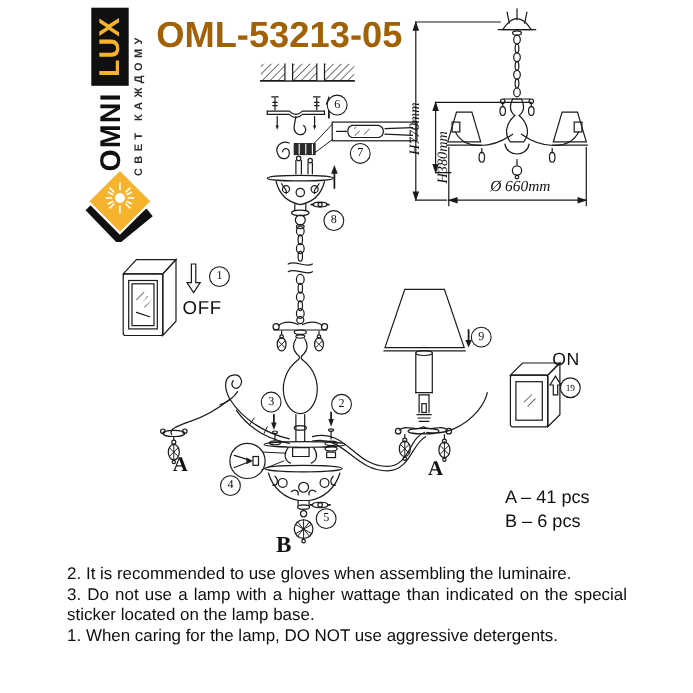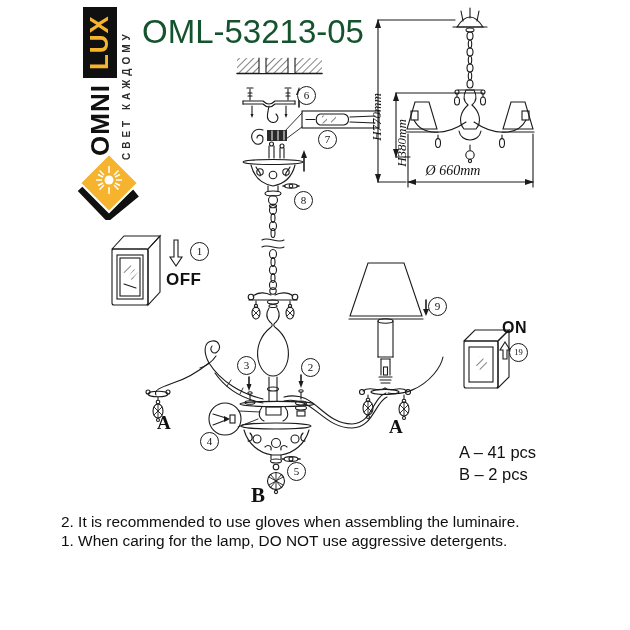--- a/index.html
+++ b/index.html
@@ -11,26 +11,26 @@
     transform:rotate(-90deg);transform-origin:0 0;display:flex;align-items:center;gap:6px;}
   .logo-omni{font-size:26px;font-weight:800;letter-spacing:1px;color:#101010;}
   .logo-lux{background:#101010;color:#F5B32E;font-size:26px;font-weight:800;
     letter-spacing:1px;padding:3px 8px 5px;line-height:1;}
   .logo-tagline{position:absolute;left:121px;top:160px;width:136px;height:18px;
     transform:rotate(-90deg);transform-origin:0 0;font-size:10px;font-weight:700;
     letter-spacing:4px;color:#2b2b2b;white-space:nowrap;}
   .logo-mark{position:absolute;left:74px;top:150px;}
 
   
-  .title{position:absolute;left:142px;top:13px;font-size:33px;font-weight:400;color:#14532d;}
+  .title{position:absolute;left:142px;top:13px;font-size:33px;font-weight:700;color:#a16207;}
   .dim-v{position:absolute;width:56px;text-align:center;transform:rotate(-90deg);
     font-family:"Liberation Serif",serif;font-style:italic;font-size:13px;white-space:nowrap;}
   .dim-h{position:absolute;width:70px;text-align:center;font-family:"Liberation Serif",serif;
     font-style:italic;font-size:14px;white-space:nowrap;}
-  .switch-label{position:absolute;font-size:17px;font-weight:700;letter-spacing:0.5px;}
+  .switch-label{position:absolute;font-size:17px;font-weight:400;letter-spacing:0.5px;}
   .part-letter{position:absolute;font-family:"Liberation Serif",serif;font-weight:700;font-size:19px;}
   .pcs{position:absolute;font-size:16.5px;}
 
   .badge{position:absolute;width:17px;height:17px;border:1.4px solid #1b1b1b;border-radius:50%;
     background:#fff;display:flex;align-items:center;justify-content:center;
     font-family:"Liberation Serif",serif;font-size:11px;line-height:1;}
 
   .instructions{position:absolute;left:61px;top:512px;width:509px;font-size:15.4px;
     line-height:19px;text-align:justify;color:#0f0f0f;}
   .instructions p{margin:0;}
@@ -374,41 +374,42 @@
         <line x1="29" y1="27" x2="24" y2="24.5"></line>
       <line x1="41" y1="33" x2="46" y2="35.5"></line>
         <line x1="29" y1="33" x2="24" y2="35.5"></line>
     </g>
   </svg>
 
   <div class="title">OML-53213-05</div>
 
   <div class="dim-v" style="left:349px;top:109px;">H770mm</div>
   <div class="dim-v" style="left:374px;top:135px;">H380mm</div>
-  <div class="dim-h" style="left:418px;top:163px;">Ø 660mm</div>
+  <div class="dim-h" style="left:438px;top:163px;">Ø 660mm</div>
 
   <div class="switch-label" style="left:166px;top:270px;">OFF</div>
   <div class="switch-label" style="left:502px;top:319px;font-size:16px;">ON</div>
 
   <div class="part-letter" style="left:157px;top:412px;">A</div>
   <div class="part-letter" style="left:389px;top:416px;">A</div>
   <div class="part-letter" style="left:251px;top:483px;font-size:21px;">B</div>
 
   <div class="pcs" style="left:459px;top:443px;">A – 41 pcs</div>
-  <div class="pcs" style="left:459px;top:465px;">B – 2 pcs</div>
+  <div class="pcs" style="left:459px;top:465px;">B – 6 pcs</div>
 
   <div class="badge" style="left:190px;top:242px;">1</div>
   <div class="badge" style="left:301px;top:358px;">2</div>
   <div class="badge" style="left:237px;top:356px;">3</div>
   <div class="badge" style="left:200px;top:432px;">4</div>
   <div class="badge" style="left:287px;top:462px;">5</div>
   <div class="badge" style="left:297px;top:86px;">6</div>
   <div class="badge" style="left:318px;top:130px;">7</div>
   <div class="badge" style="left:294px;top:191px;">8</div>
   <div class="badge" style="left:428px;top:297px;">9</div>
   <div class="badge" style="left:509px;top:343px;font-size:8.5px;">19</div>
 
   <div class="instructions">
     <p>2. It is recommended to use gloves when assembling the luminaire.</p>
+    <p>3. Do not use a lamp with a higher wattage than indicated on the special sticker located on the lamp base.</p>
     <p>1. When caring for the lamp, DO NOT use aggressive detergents.</p>
   </div>
 
 </div>
 
 </body></html>

